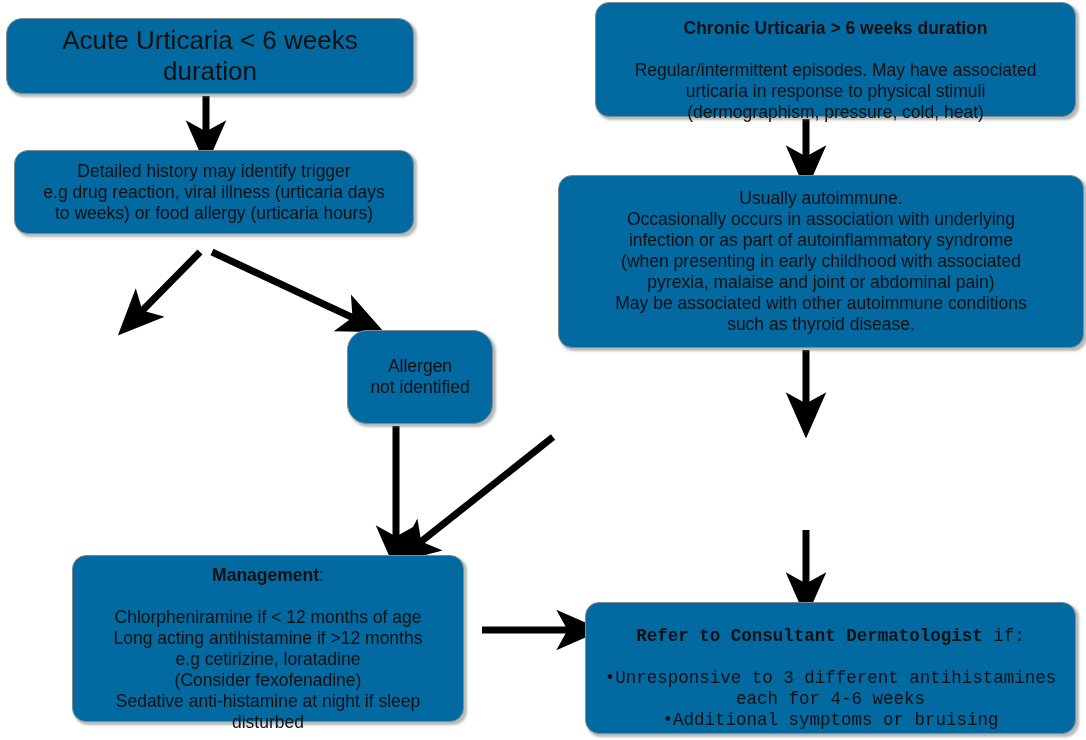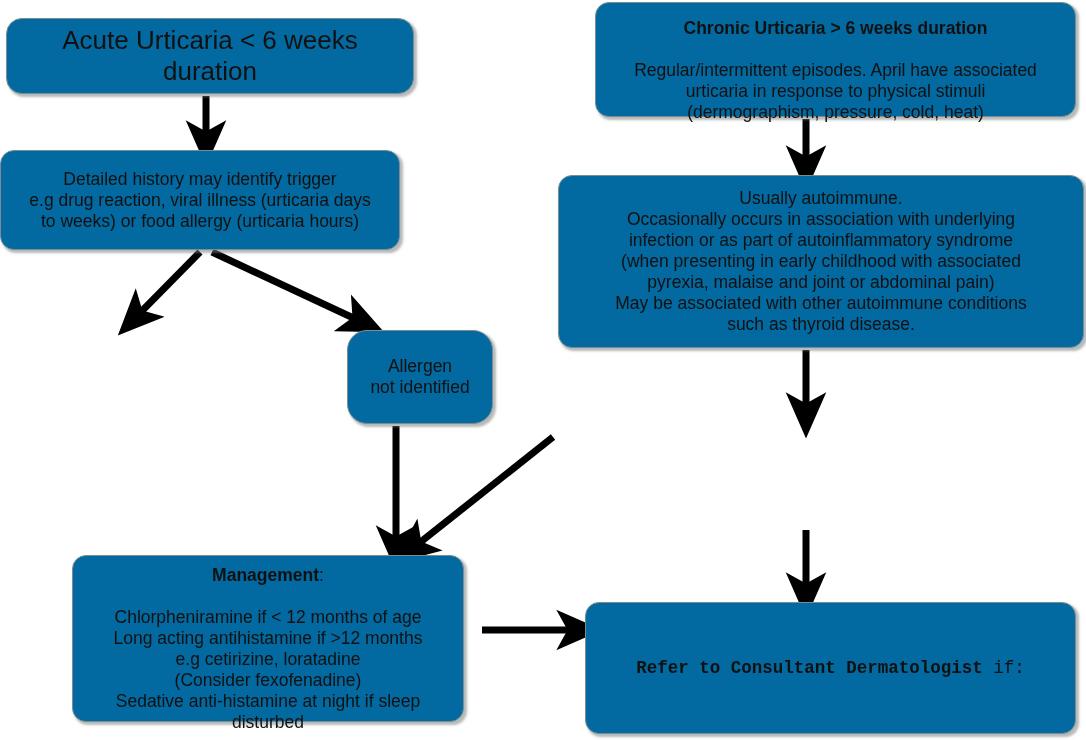--- a/index.html
+++ b/index.html
@@ -52,21 +52,21 @@
   .node .hdr {
     font-weight: bold;
   }
   .node .hdr-inline {
     font-weight: bold;
   }
   
   #node-acute        { left: 6px;   top: 18px;  width: 408px; height: 76px;  border-radius: 16px; }
   #node-acute .txt   { font-size: 26px; font-weight: normal; }
 
-  #node-history      { left: 0;  top: 150px; width: 400px; height: 100px; }
+  #node-history      { left: 14px;  top: 150px; width: 400px; height: 84px; }
 
   #node-allergen-id  { left: 6px;   top: 328px; width: 320px; height: 134px; }
 
   #node-allergen-no  { left: 347px; top: 330px; width: 146px; height: 94px;  border-radius: 20px; }
 
   #node-management   { left: 72px;  top: 555px; width: 392px; height: 167px; }
 
   #node-chronic      { left: 595px; top: 2px;   width: 481px; height: 115px; }
 
   #node-autoimmune   { left: 558px; top: 175px; width: 526px; height: 173px; justify-content: center; }
@@ -148,36 +148,39 @@
 e.g cetirizine, loratadine
 (Consider fexofenadine)
 Sedative anti-histamine at night if sleep
 disturbed</span>
     </div>
   </div>
 
   <div class="node" id="node-chronic">
     <div class="txt">
       <span class="hdr">Chronic Urticaria  &gt; 6 weeks duration</span><br>
-      <span>Regular/intermittent episodes. April have associated
+      <span>Regular/intermittent episodes. May have associated
 urticaria in response to physical stimuli
 (dermographism, pressure, cold, heat)</span>
     </div>
   </div>
 
   <div class="node" id="node-autoimmune">
     <div class="txt">Usually autoimmune.
 Occasionally occurs in association with underlying
 infection or as part of autoinflammatory syndrome
 (when presenting in early childhood with associated
 pyrexia, malaise and joint or abdominal pain)
 May be associated with other autoimmune conditions
 such as thyroid disease.</div>
   </div>
 
 
   <div class="node" id="node-refer">
     <div class="txt">
       <span class="hdr">Refer to Consultant Dermatologist</span><span> if:</span><br>
+      <span>•Unresponsive to 3 different antihistamines
+each for 4-6 weeks
+•Additional symptoms or bruising</span>
     </div>
   </div>
 
 </div>
 
 </body></html>

